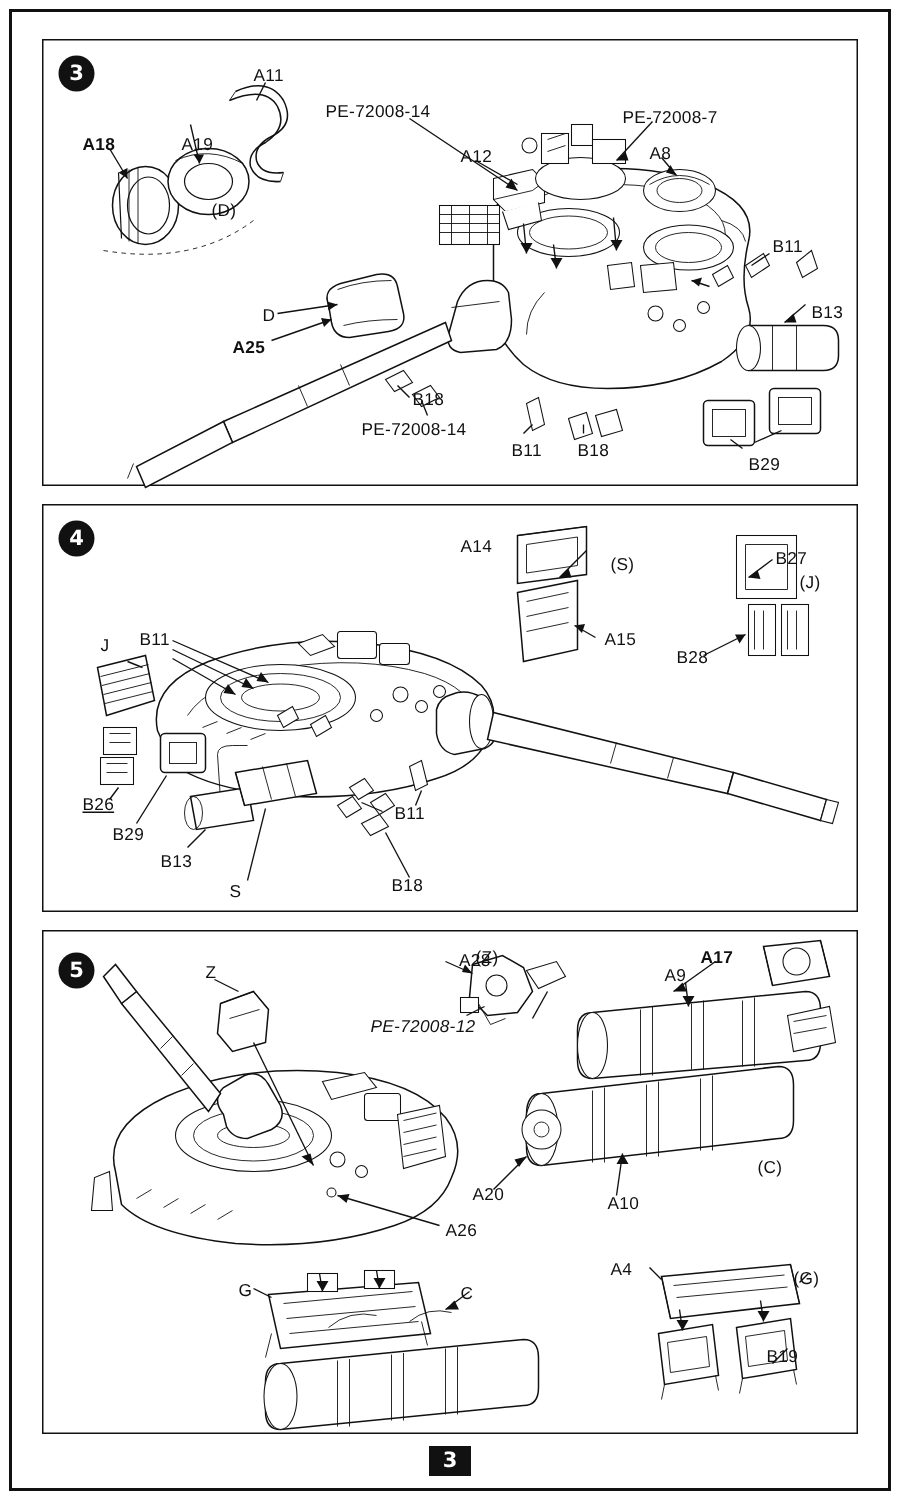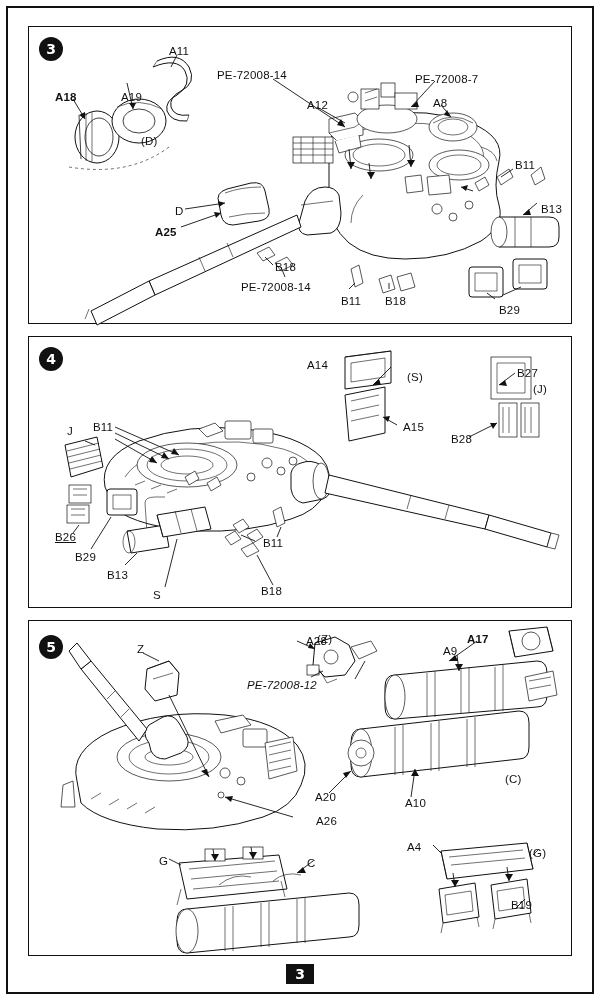--- a/index.html
+++ b/index.html
@@ -461,21 +461,21 @@
     </svg>
   <div class="lbl" style="left: 108px; top: 22px;">Z</div>
       <div class="lbl" style="left: 244px; top: 14px; margin-left: 33px;">A28</div>
       <div class="lbl" style="left: 288px; top: 12px;">(Z)</div>
       <div class="lbl" style="left: 438px; top: 12px; font-weight: bold;">A17</div>
       <div class="lbl" style="left: 414px; top: 24px;">A9</div>
       <div class="lbl" style="left: 218px; top: 58px; font-style: italic;">PE-72008-12</div>
       <div class="lbl" style="left: 476px; top: 152px;">(C)</div>
       <div class="lbl" style="left: 286px; top: 170px;">A20</div>
       <div class="lbl" style="left: 376px; top: 176px; text-align: center;">A10</div>
-      <div class="lbl" style="left: 268px; top: 194px; margin-left: 19px;">A26</div>
+      <div class="lbl" style="left: 268px; top: 194px;">A26</div>
       <div class="lbl" style="left: 378px; top: 220px;">A4</div>
       <div class="lbl" style="left: 500px; top: 226px;">(G)</div>
       <div class="lbl" style="left: 130px; top: 234px;">G</div>
       <div class="lbl" style="left: 278px; top: 236px;">C</div>
       <div class="lbl" style="left: 482px; top: 278px;">B19</div>
     </div>
 
   <div class="footer">
     <div class="footer-box">3</div>
   </div>

